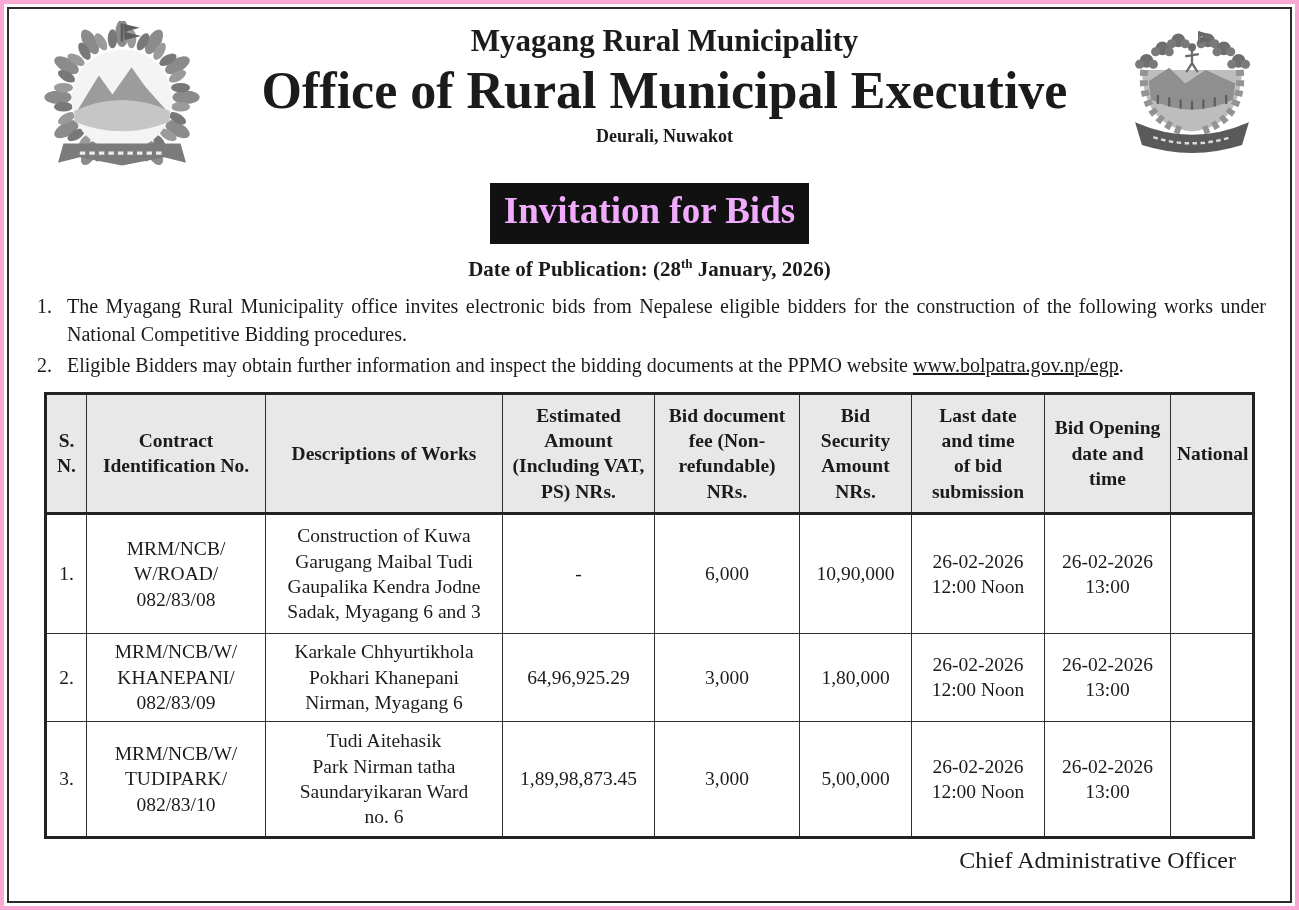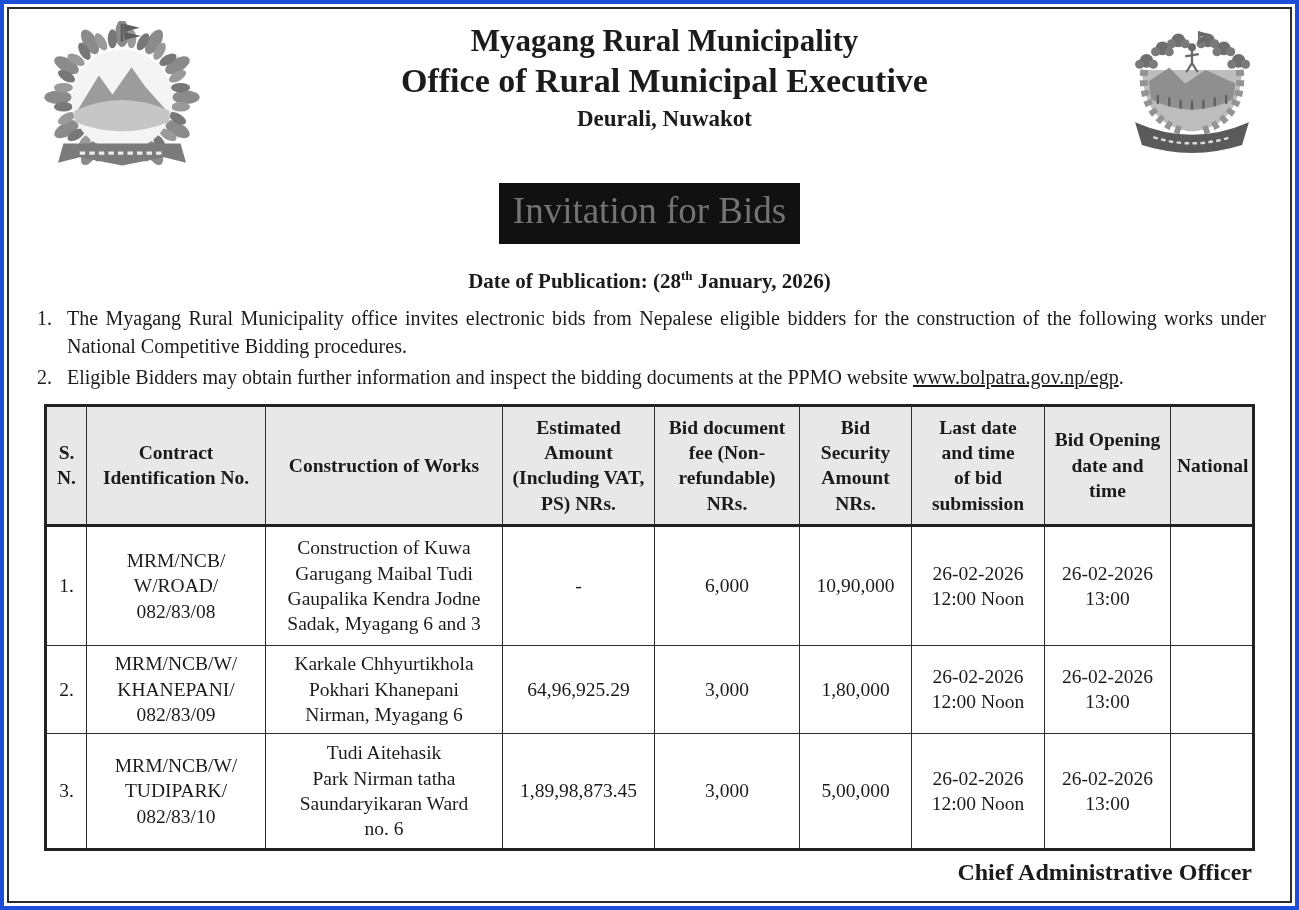--- a/index.html
+++ b/index.html
@@ -4,40 +4,40 @@
 <style>
   :root{
     --banner-bg:#111111;
     --table-header-bg:#e8e8e8;
     --border-color:#2e2e2e;
     --text-color:#1b1b1b;
   }
   *{box-sizing:border-box;}
   html,body{margin:0;padding:0;background:#ffffff;}
   body{width:1299px;height:910px;font-family:"Liberation Serif", serif;color:var(--text-color);}
-  .page{width:1299px;height:910px;border:4px solid #1d4ed8;padding:3px;background:#fff;}
+  .page{width:1299px;height:910px;border:4px solid #f9a8d4;padding:3px;background:#fff;}
   .inner{height:100%;border:2px solid #2b2b2b;padding:8px 10px 0;overflow:hidden;background:#fff;}
 
   
   .letterhead{display:flex;align-items:flex-start;padding:4px 14px 0;}
   .emblem{flex:none;}
   .emblem.left{width:178px;height:158px;}
   .emblem.right{width:148px;height:140px;padding-top:8px;}
   .emblem svg{width:100%;height:100%;}
   .titles{flex:1;text-align:center;padding-top:2px;}
   .t1{font-size:31px;font-weight:bold;line-height:1.15;}
-  .t2{font-size:34px;font-weight:bold;line-height:1.15;margin-top:2px;}
-  .t3{font-size:23px;font-weight:bold;line-height:1.25;margin-top:5px;}
+  .t2{font-size:52px;font-weight:bold;line-height:1.15;margin-top:2px;}
+  .t3{font-size:18px;font-weight:bold;line-height:1.25;margin-top:5px;}
 
   
   .banner-wrap{text-align:center;margin-top:4px;}
-  .banner{display:inline-block;background:var(--banner-bg);color:#737373;font-weight:normal;
+  .banner{display:inline-block;background:var(--banner-bg);color:#f0abfc;font-weight:bold;
           font-size:37px;line-height:1.1;padding:8px 14px 12px;}
 
-  .pubdate{text-align:center;font-weight:bold;font-size:21px;margin-top:24px;}
+  .pubdate{text-align:center;font-weight:bold;font-size:21px;margin-top:12px;}
   .pubdate sup{font-size:13px;}
 
   
   .paras{margin:10px 14px 0 18px;}
   .para{display:flex;font-size:20px;line-height:1.42;margin-top:3px;}
   .para .num{flex:none;width:30px;}
   .para .ptext{flex:1;text-align:justify;}
   .link{color:inherit;text-decoration:underline;cursor:pointer;}
 
   
@@ -46,21 +46,21 @@
   table.bids th,table.bids td{border:1.5px solid var(--border-color);text-align:center;
              vertical-align:middle;padding:4px 6px;white-space:pre-line;line-height:1.3;}
   table.bids thead th{background:var(--table-header-bg);font-weight:bold;font-size:19.5px;
              border-bottom:3px solid #222;}
   table.bids td{font-size:19.5px;background:#fff;}
   table.bids thead tr{height:120px;}
   table.bids tbody tr:nth-child(1){height:120px;}
   table.bids tbody tr:nth-child(2){height:88px;}
   table.bids tbody tr:nth-child(3){height:116px;}
 
-  .signature{text-align:right;font-weight:bold;font-size:24px;margin:8px 28px 0 0;}
+  .signature{text-align:right;font-weight:normal;font-size:24px;margin:8px 44px 0 0;}
 </style>
 </head>
 <body>
 
 <div class="page">
   <div class="inner">
 
     <header class="letterhead">
       <div class="emblem left">
         <svg viewBox="0 0 130 116" aria-hidden="true">
@@ -168,21 +168,21 @@
         <col style="width:133px">
           <col style="width:126px">
           <col style="width:83px">
       </colgroup>
       <thead>
         <tr>
             <th scope="col">S.
 N.</th>
             <th scope="col">Contract
 Identification No.</th>
-            <th scope="col">Construction of Works</th>
+            <th scope="col">Descriptions of Works</th>
             <th scope="col">Estimated
 Amount
 (Including VAT,
 PS) NRs.</th>
             <th scope="col">Bid document
 fee (Non-
 refundable)
 NRs.</th>
             <th scope="col">Bid
 Security

